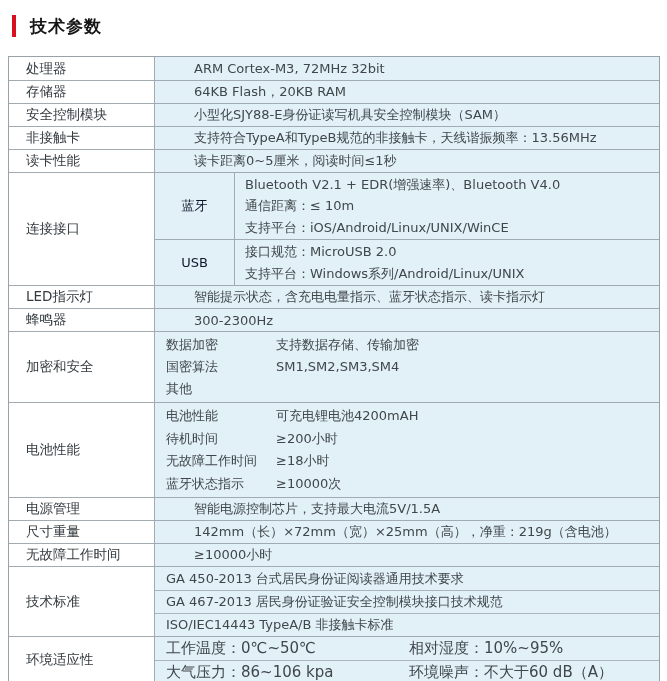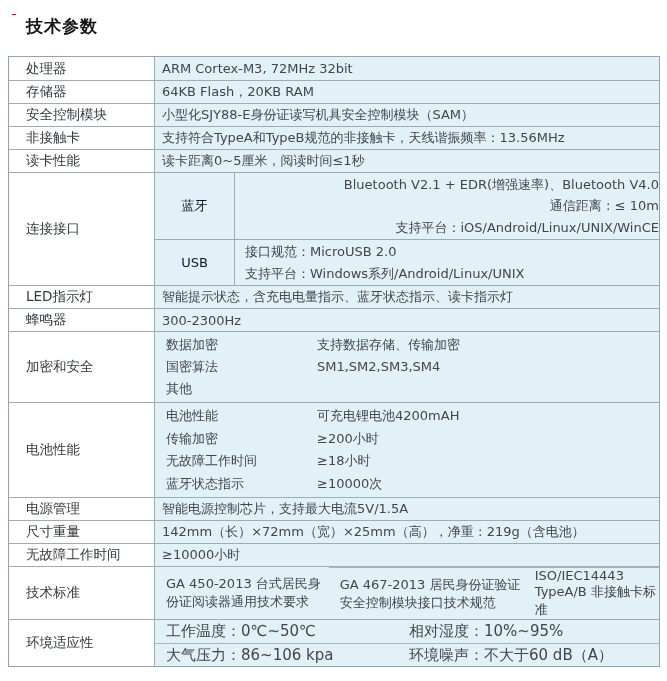--- a/index.html
+++ b/index.html
@@ -1,56 +1,56 @@
 <!DOCTYPE html>
 <html><head>
 <meta charset="utf-8">
 <style>
   * { box-sizing: border-box; margin: 0; padding: 0; }
   html,body { width: 667px; height: 681px; background: #ffffff; }
   body { font-family: "DejaVu Sans", "Liberation Sans", sans-serif; color: #3d4245; }
 
   
-  .header { display: flex; margin: 14px 0 0 12px; height: 24px; flex-direction: column; }
+  .header { display: flex; align-items: center; margin: 14px 0 0 12px; height: 24px; }
   .red-bar { width: 4px; height: 22px; background: #d8101f; }
   .page-title { margin-left: 14px; font-size: 17px; font-weight: bold; color: #151515; letter-spacing: 1px; }
 
   
   .spec-table { margin: 18px 7px 0 8px; width: 652px; border: 1px solid #97a3a9; background: #e2f1f8; }
   .row { display: flex; align-items: stretch; }
   .row + .row { border-top: 1px solid #a0acb2; }
 
   .cell-label { width: 146px; flex: 0 0 146px; background: #ffffff; border-right: 1px solid #a0acb2;
                 display: flex; align-items: center; padding-left: 17px; font-size: 13.5px; color: #333a3e; }
   .cell-value { flex: 1; background: #e2f1f8; display: flex; align-items: center;
                 padding-left: 7px; font-size: 13px; color: #40474b; }
 
-  .h23 { min-height: 23px; }
+  .h23 { min-height: 23px; gap: 32px; }
 
   
   .value-col { flex: 1; display: flex; flex-direction: column; background: #e2f1f8; }
   .group { display: flex; align-items: stretch; }
   .group + .group { border-top: 1px solid #a0acb2; }
   .subname { width: 80px; flex: 0 0 80px; display: flex; align-items: center; justify-content: center;
              border-right: 1px solid #a0acb2; font-size: 13px; color: #0f172a; }
   .sublines { flex: 1; display: flex; flex-direction: column; justify-content: center; padding: 1px 0 1px 10px; }
-  .g-bt .line { line-height: 21.4px; text-align: right; }
+  .g-bt .line { line-height: 21.4px; }
   .g-usb .line { line-height: 21.4px; }
   .line { font-size: 13px; color: #40474b; }
 
   
   .pairs { flex-direction: column; justify-content: center; align-items: stretch; padding: 2px 0 2px 11px; }
-  .pair { display: flex; gap: 41px; }
+  .pair { display: flex; }
   .pairs-enc .pair { line-height: 22px; }
   .pairs-bat .pair { line-height: 22.6px; }
   .pk { width: 110px; flex: 0 0 110px; font-size: 13px; color: #40474b; }
   .pv { font-size: 13px; color: #40474b; }
 
   
-  .list-col { flex: 1; display: flex; flex-direction: row; background: #e2f1f8; }
+  .list-col { flex: 1; display: flex; flex-direction: column; background: #e2f1f8; }
   .list-item { min-height: 23px; display: flex; align-items: center; padding-left: 11px; font-size: 13px; color: #40474b; }
   .list-item + .list-item { border-top: 1px solid #a9b5bb; }
 
   
   .grid-col { flex: 1; display: flex; flex-direction: column; background: #e2f1f8; }
   .grid-row { min-height: 23px; display: flex; align-items: center; padding-left: 11px; font-size: 15px; color: #40474b; }
   .grid-row + .grid-row { border-top: 1px solid #a9b5bb; }
   .env-c1 { width: 243px; flex: 0 0 243px; }
 
   .enc-h { min-height: 67px; }
@@ -140,21 +140,21 @@
   </div>
 
   <div class="row bat-h">
     <div class="cell-label">电池性能</div>
     <div class="cell-value pairs pairs-bat">
       <div class="pair">
         <span class="pk">电池性能</span>
         <span class="pv">可充电锂电池4200mAH</span>
       </div>
       <div class="pair">
-        <span class="pk">传输加密</span>
+        <span class="pk">待机时间</span>
         <span class="pv">≥200小时</span>
       </div>
       <div class="pair">
         <span class="pk">无故障工作时间</span>
         <span class="pv">≥18小时</span>
       </div>
       <div class="pair">
         <span class="pk">蓝牙状态指示</span>
         <span class="pv">≥10000次</span>
       </div>

